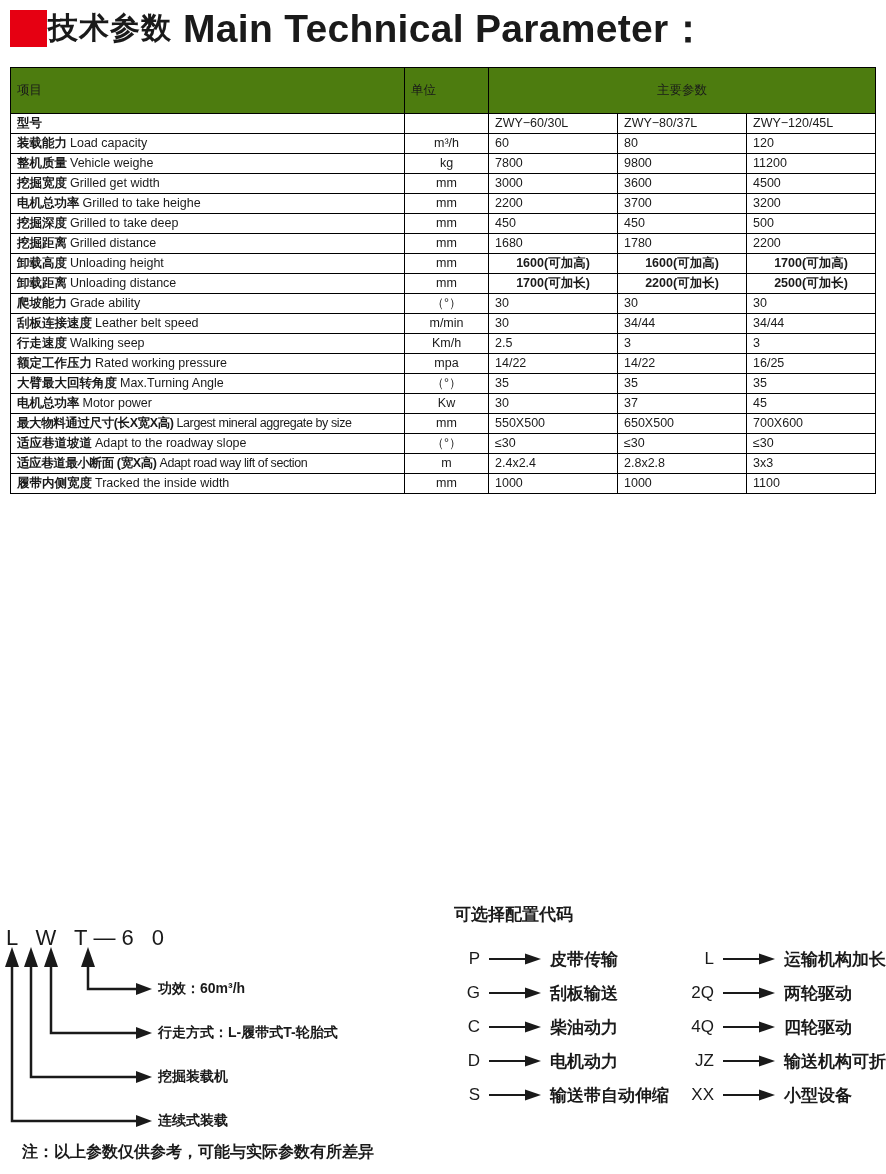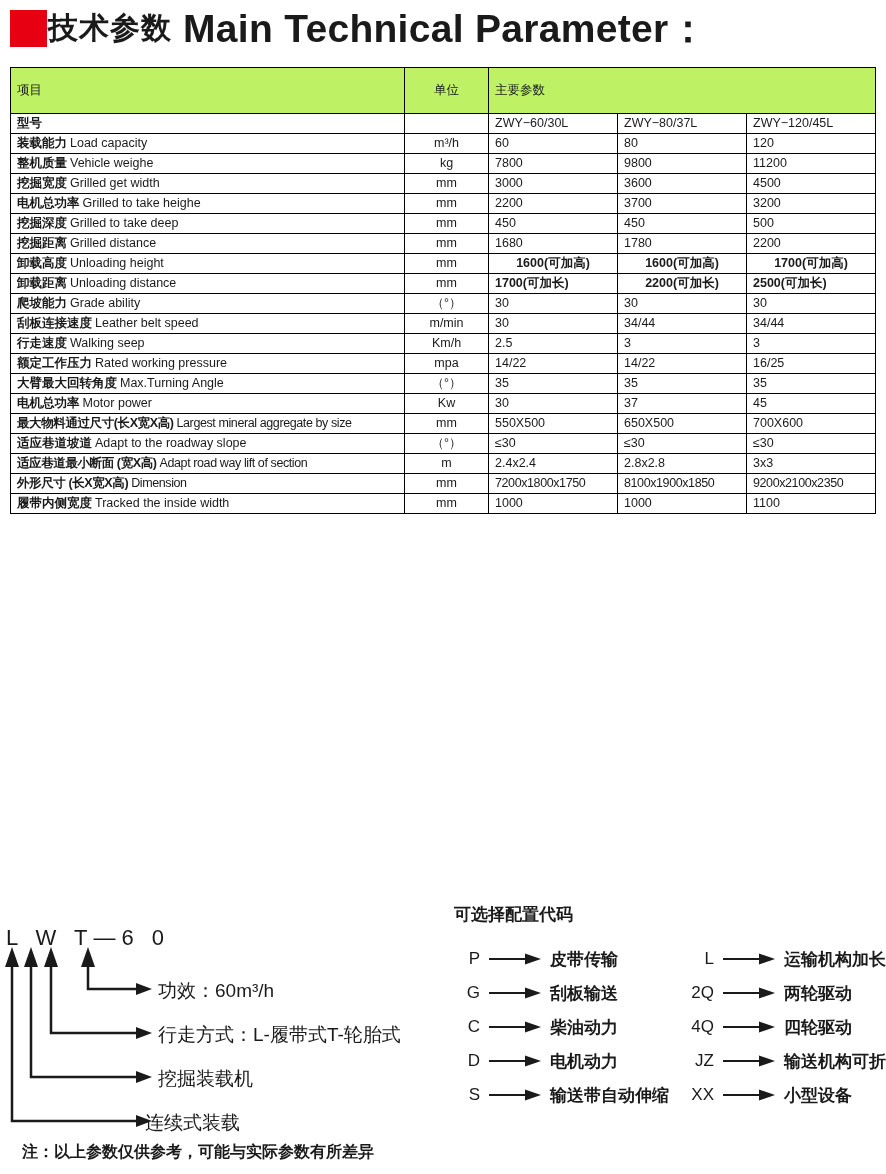--- a/index.html
+++ b/index.html
@@ -59,34 +59,34 @@
   }
   .spec-table th,
   .spec-table td {
     border: 1px solid #000;
     font-size: 12.5px;
     line-height: 1.15;
     padding: 0 6px;
     vertical-align: middle;
   }
   .spec-table thead th {
-    background: #bef264;
+    background: #4d7c0f;
     height: 45px;
     font-weight: normal;
   }
   .th-item {
     text-align: left;
     font-size: 19px;
   }
   .th-unit {
+    text-align: left;
+    font-size: 19px;
+  }
+  .th-main {
     text-align: center;
-    font-size: 19px;
-  }
-  .th-main {
-    text-align: left;
     font-size: 19px;
   }
   .spec-table tbody tr { height: 20px; }
   .c-item {
     text-align: left;
     white-space: nowrap;
     overflow: hidden;
   }
   .c-item .cn { font-weight: bold; }
   .c-item .en { margin-left: 3px; }
@@ -123,22 +123,22 @@
     font-size: 22px;
     letter-spacing: 6px;
     white-space: nowrap;
   }
   .diagram-svg {
     position: absolute;
     left: 0; top: 0;
   }
   .dg-label {
     position: absolute;
-    font-size: 19px;
-    font-weight: normal;
+    font-size: 14px;
+    font-weight: bold;
     white-space: nowrap;
     line-height: 1;
   }
 
   
   .config-area {
     position: absolute;
     left: 450px;
     top: 903px;
     width: 436px;
@@ -268,23 +268,23 @@
       <tr>
         <td class="c-item"><span class="cn">卸载高度</span><span class="en">Unloading height</span></td>
         <td class="c-unit">mm</td>
         <td class="c-val cjk" style="text-align: center;">1600(可加高)</td>
         <td class="c-val cjk" style="text-align: center;">1600(可加高)</td>
         <td class="c-val cjk" style="text-align: center;">1700(可加高)</td>
       </tr>
       <tr>
         <td class="c-item"><span class="cn">卸载距离</span><span class="en">Unloading distance</span></td>
         <td class="c-unit">mm</td>
-        <td class="c-val cjk" style="">1700(可加长)</td>
+        <td class="c-val cjk" style="text-align: center;">1700(可加长)</td>
         <td class="c-val cjk" style="text-align: center;">2200(可加长)</td>
-        <td class="c-val cjk" style="">2500(可加长)</td>
+        <td class="c-val cjk" style="text-align: center;">2500(可加长)</td>
       </tr>
       <tr>
         <td class="c-item"><span class="cn">爬坡能力</span><span class="en">Grade ability</span></td>
         <td class="c-unit">（°）</td>
         <td class="c-val">30</td>
         <td class="c-val">30</td>
         <td class="c-val">30</td>
       </tr>
       <tr>
         <td class="c-item"><span class="cn">刮板连接速度</span><span class="en">Leather belt speed</span></td>
@@ -334,27 +334,20 @@
         <td class="c-val">≤30</td>
         <td class="c-val">≤30</td>
         <td class="c-val">≤30</td>
       </tr>
       <tr>
         <td class="c-item narrow"><span class="cn">适应巷道最小断面 (宽X高)</span><span class="en">Adapt road way lift of section</span></td>
         <td class="c-unit">m</td>
         <td class="c-val">2.4x2.4</td>
         <td class="c-val">2.8x2.8</td>
         <td class="c-val">3x3</td>
-      </tr>
-      <tr>
-        <td class="c-item narrow"><span class="cn">外形尺寸 (长X宽X高)</span><span class="en">Dimension</span></td>
-        <td class="c-unit">mm</td>
-        <td class="c-val narrow">7200x1800x1750</td>
-        <td class="c-val narrow">8100x1900x1850</td>
-        <td class="c-val narrow">9200x2100x2350</td>
       </tr>
       <tr>
         <td class="c-item"><span class="cn">履带内侧宽度</span><span class="en">Tracked the inside width</span></td>
         <td class="c-unit">mm</td>
         <td class="c-val">1000</td>
         <td class="c-val">1000</td>
         <td class="c-val">1100</td>
       </tr>
     </tbody>
 </table>
@@ -377,21 +370,21 @@
       <polygon points="152,196 136,190 136,202"></polygon>
       <polygon points="152,152 136,146 136,158"></polygon>
       <polygon points="152,108 136,102 136,114"></polygon>
       <polygon points="152,64 136,58 136,70"></polygon>
     </g>
   </svg>
 
   <div class="dg-label" style="left:158px; top:56px;">功效：60m³/h</div>
   <div class="dg-label" style="left:158px; top:100px;">行走方式：L-履带式T-轮胎式</div>
   <div class="dg-label" style="left:158px; top:144px;">挖掘装载机</div>
-  <div class="dg-label" style="left:145px; top:188px;">连续式装载</div>
+  <div class="dg-label" style="left:158px; top:188px;">连续式装载</div>
 </div>
 
 <div class="config-area">
   <div class="config-title">可选择配置代码</div>
   <div class="config-cols">
     <div class="config-col left" id="config-col-left">
         <div class="config-row">
           <span class="cfg-code">P</span>
           <svg class="cfg-arrow" width="52" height="12" viewBox="0 0 52 12">
             <line x1="0" y1="6" x2="40" y2="6" stroke="#1a1a1a" stroke-width="2.2"></line>

